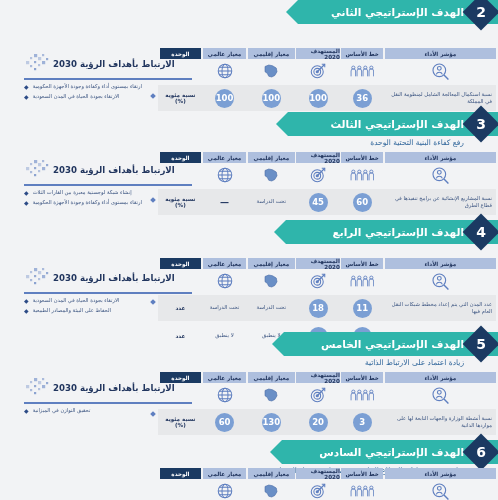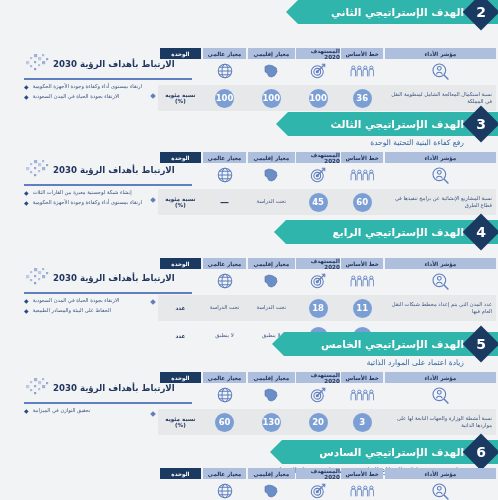--- a/index.html
+++ b/index.html
@@ -443,21 +443,21 @@
                <span class="vdot">◆</span>
              </div>
       </div>
       <div class="goal" style="top: 332px;">
     <div class="banner-wrap">
       <div class="banner" style="width:214px">
         <span class="banner-title">الهدف الإستراتيجي الخامس</span>
       </div>
       <div class="diamond"></div>
       <div class="diamond-num">5</div>
-      <div class="banner-sub">زيادة اعتماد على الموارد الذاتية</div>
+      <div class="banner-sub">زيادة اعتماد على الارتباط الذاتية</div>
     </div>
       </div>
       <div class="table" style="top: 372px; left: 158px; width: 338px;">
         <div class="thead">
           <div class="th " style="width:128px">مؤشر الأداء</div>
           <div class="th " style="width:48px">خط الأساس</div>
           <div class="th " style="width:50px">المستهدف 2020</div>
           <div class="th " style="width:54px">معيار إقليمي</div>
           <div class="th " style="width:50px">معيار عالمي</div>
           <div class="th unit" style="width:48px">الوحدة</div>

